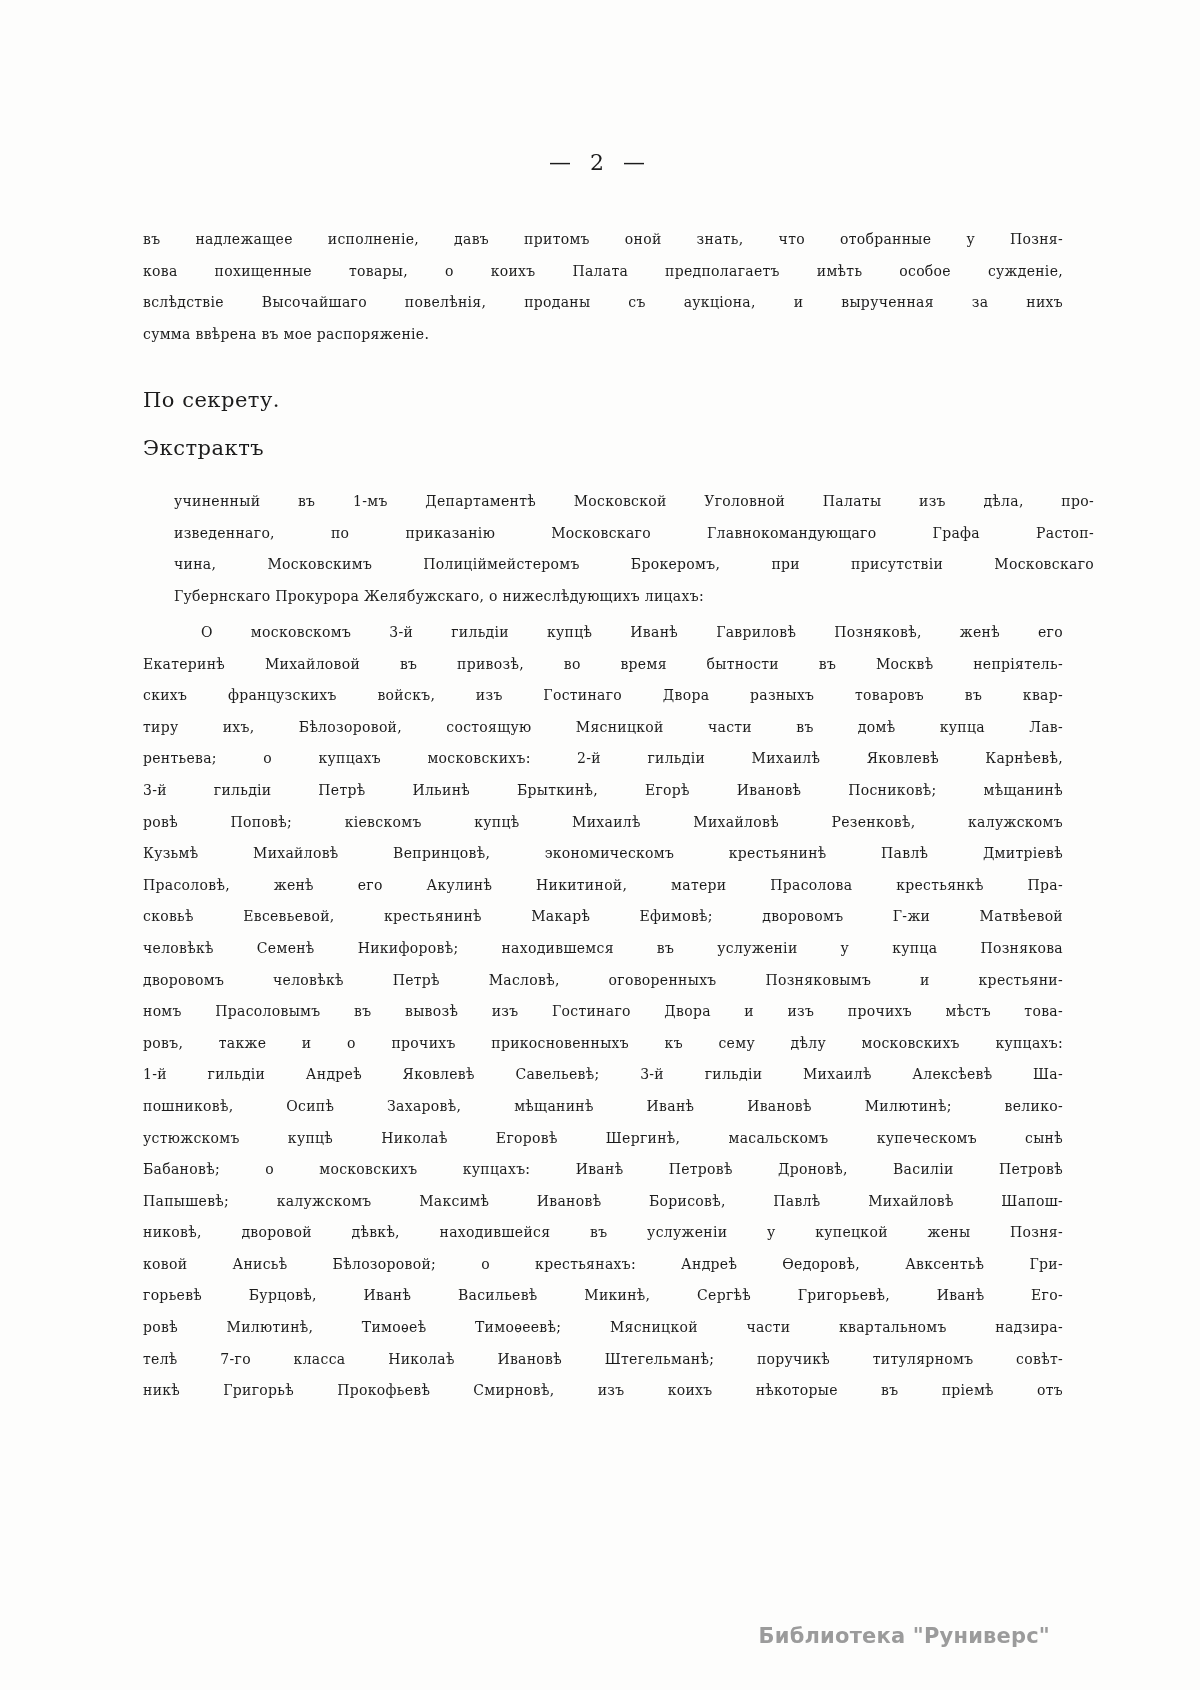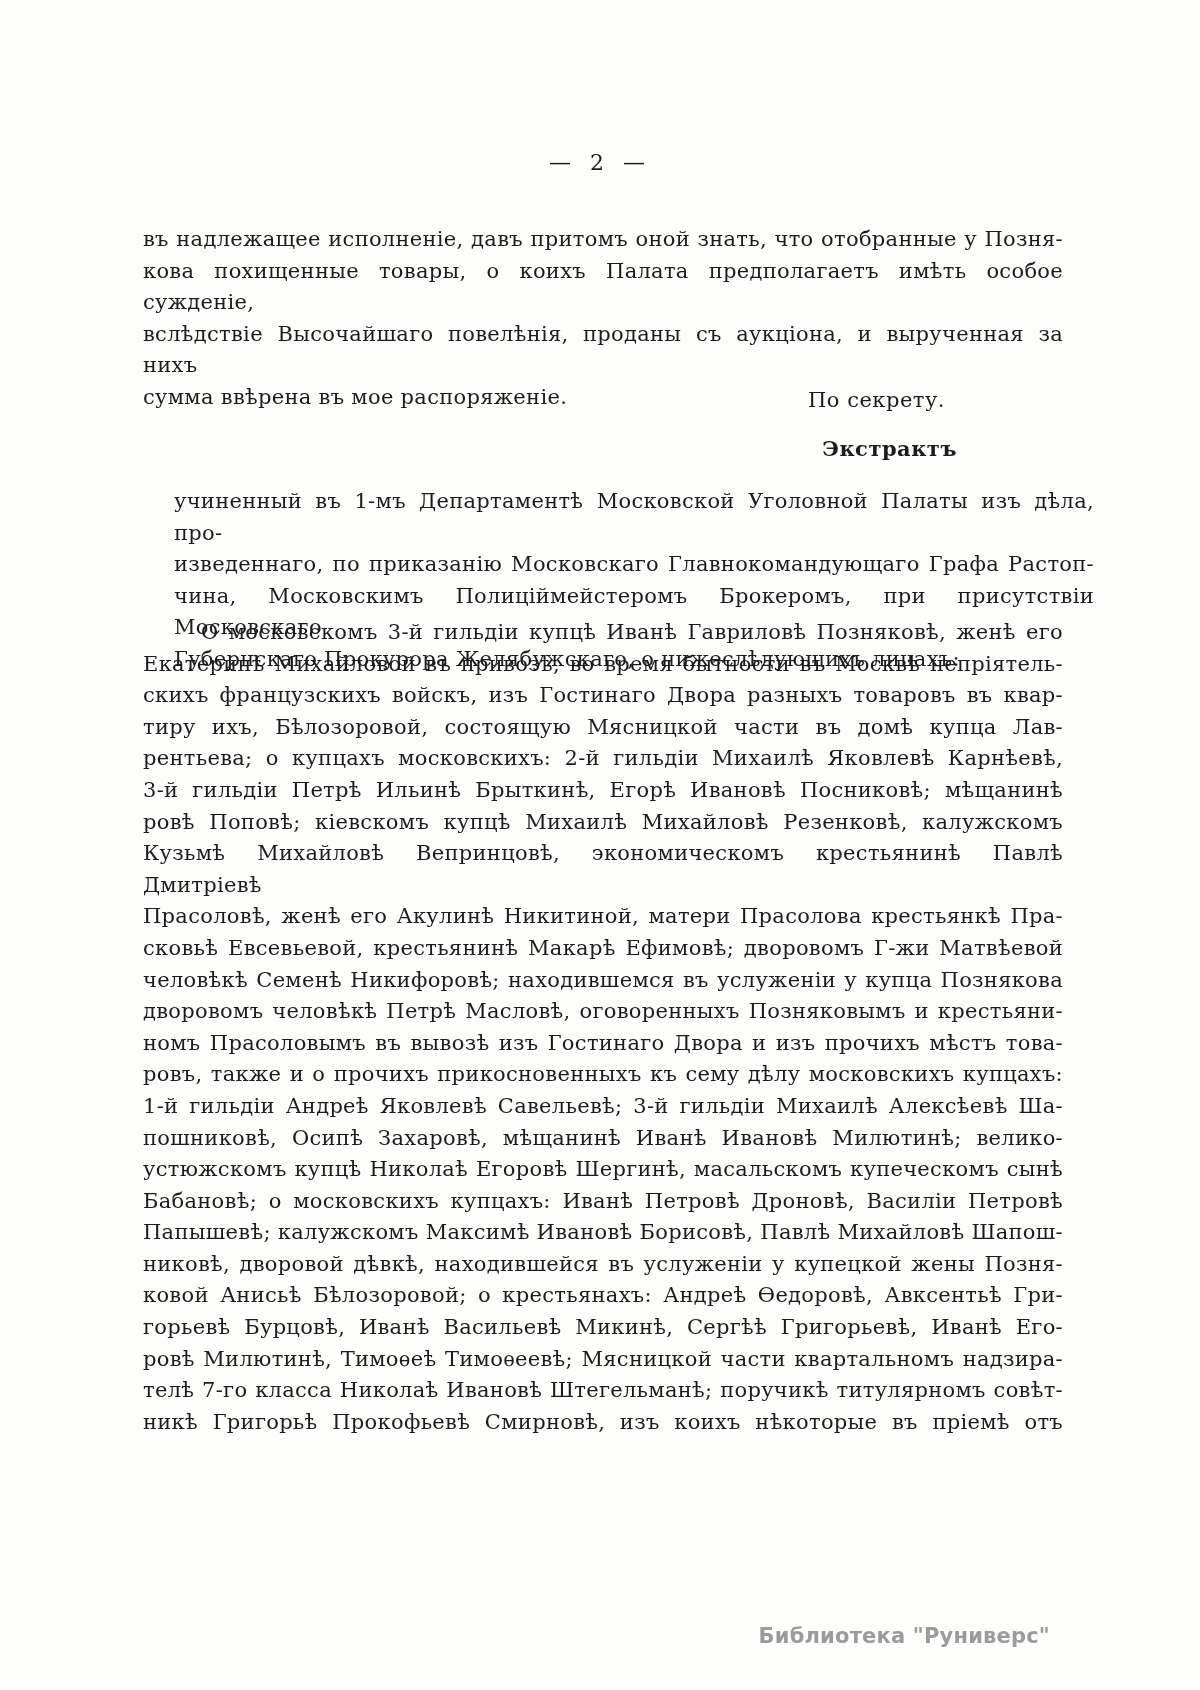--- a/index.html
+++ b/index.html
@@ -22,21 +22,21 @@
     left: 0;
     width: 1200px;
     text-align: center;
     font-size: 22px;
     letter-spacing: 6px;
   }
   .para {
     position: absolute;
     left: 143px;
     width: 920px;
-    font-size: 21px;
+    font-size: 14px;
     letter-spacing: 0.3px;
   }
   .para .line {
     display: block;
     line-height: 31.6px;
     white-space: normal;
     text-align: justify;
     text-align-last: justify;
   }
   .para:not(.last-justify) .line:last-child {
@@ -46,35 +46,34 @@
     text-indent: 58px;
   }
   .intro   { top: 224px; }
   .secret-note {
     position: absolute;
     top: 388px;
     left: 143px;
     width: 920px;
     box-sizing: border-box;
     padding-right: 118px;
-    text-align: right;
     font-size: 21px;
     letter-spacing: 0.5px;
   }
   .heading {
     position: absolute;
     top: 436px;
     left: 143px;
     width: 920px;
     box-sizing: border-box;
     padding-right: 106px;
     margin: 0;
-    text-align: right;
+    text-align: left;
     font-size: 21px;
-    font-weight: bold;
+    font-weight: normal;
     letter-spacing: 0.5px;
   }
   .preamble { top: 486px; margin-left: 31px; }
   .body-text { top: 617px; }
   .footer-credit {
     position: absolute;
     top: 1624px;
     right: 150px;
     font-family: "DejaVu Sans", sans-serif;
     font-weight: bold;

